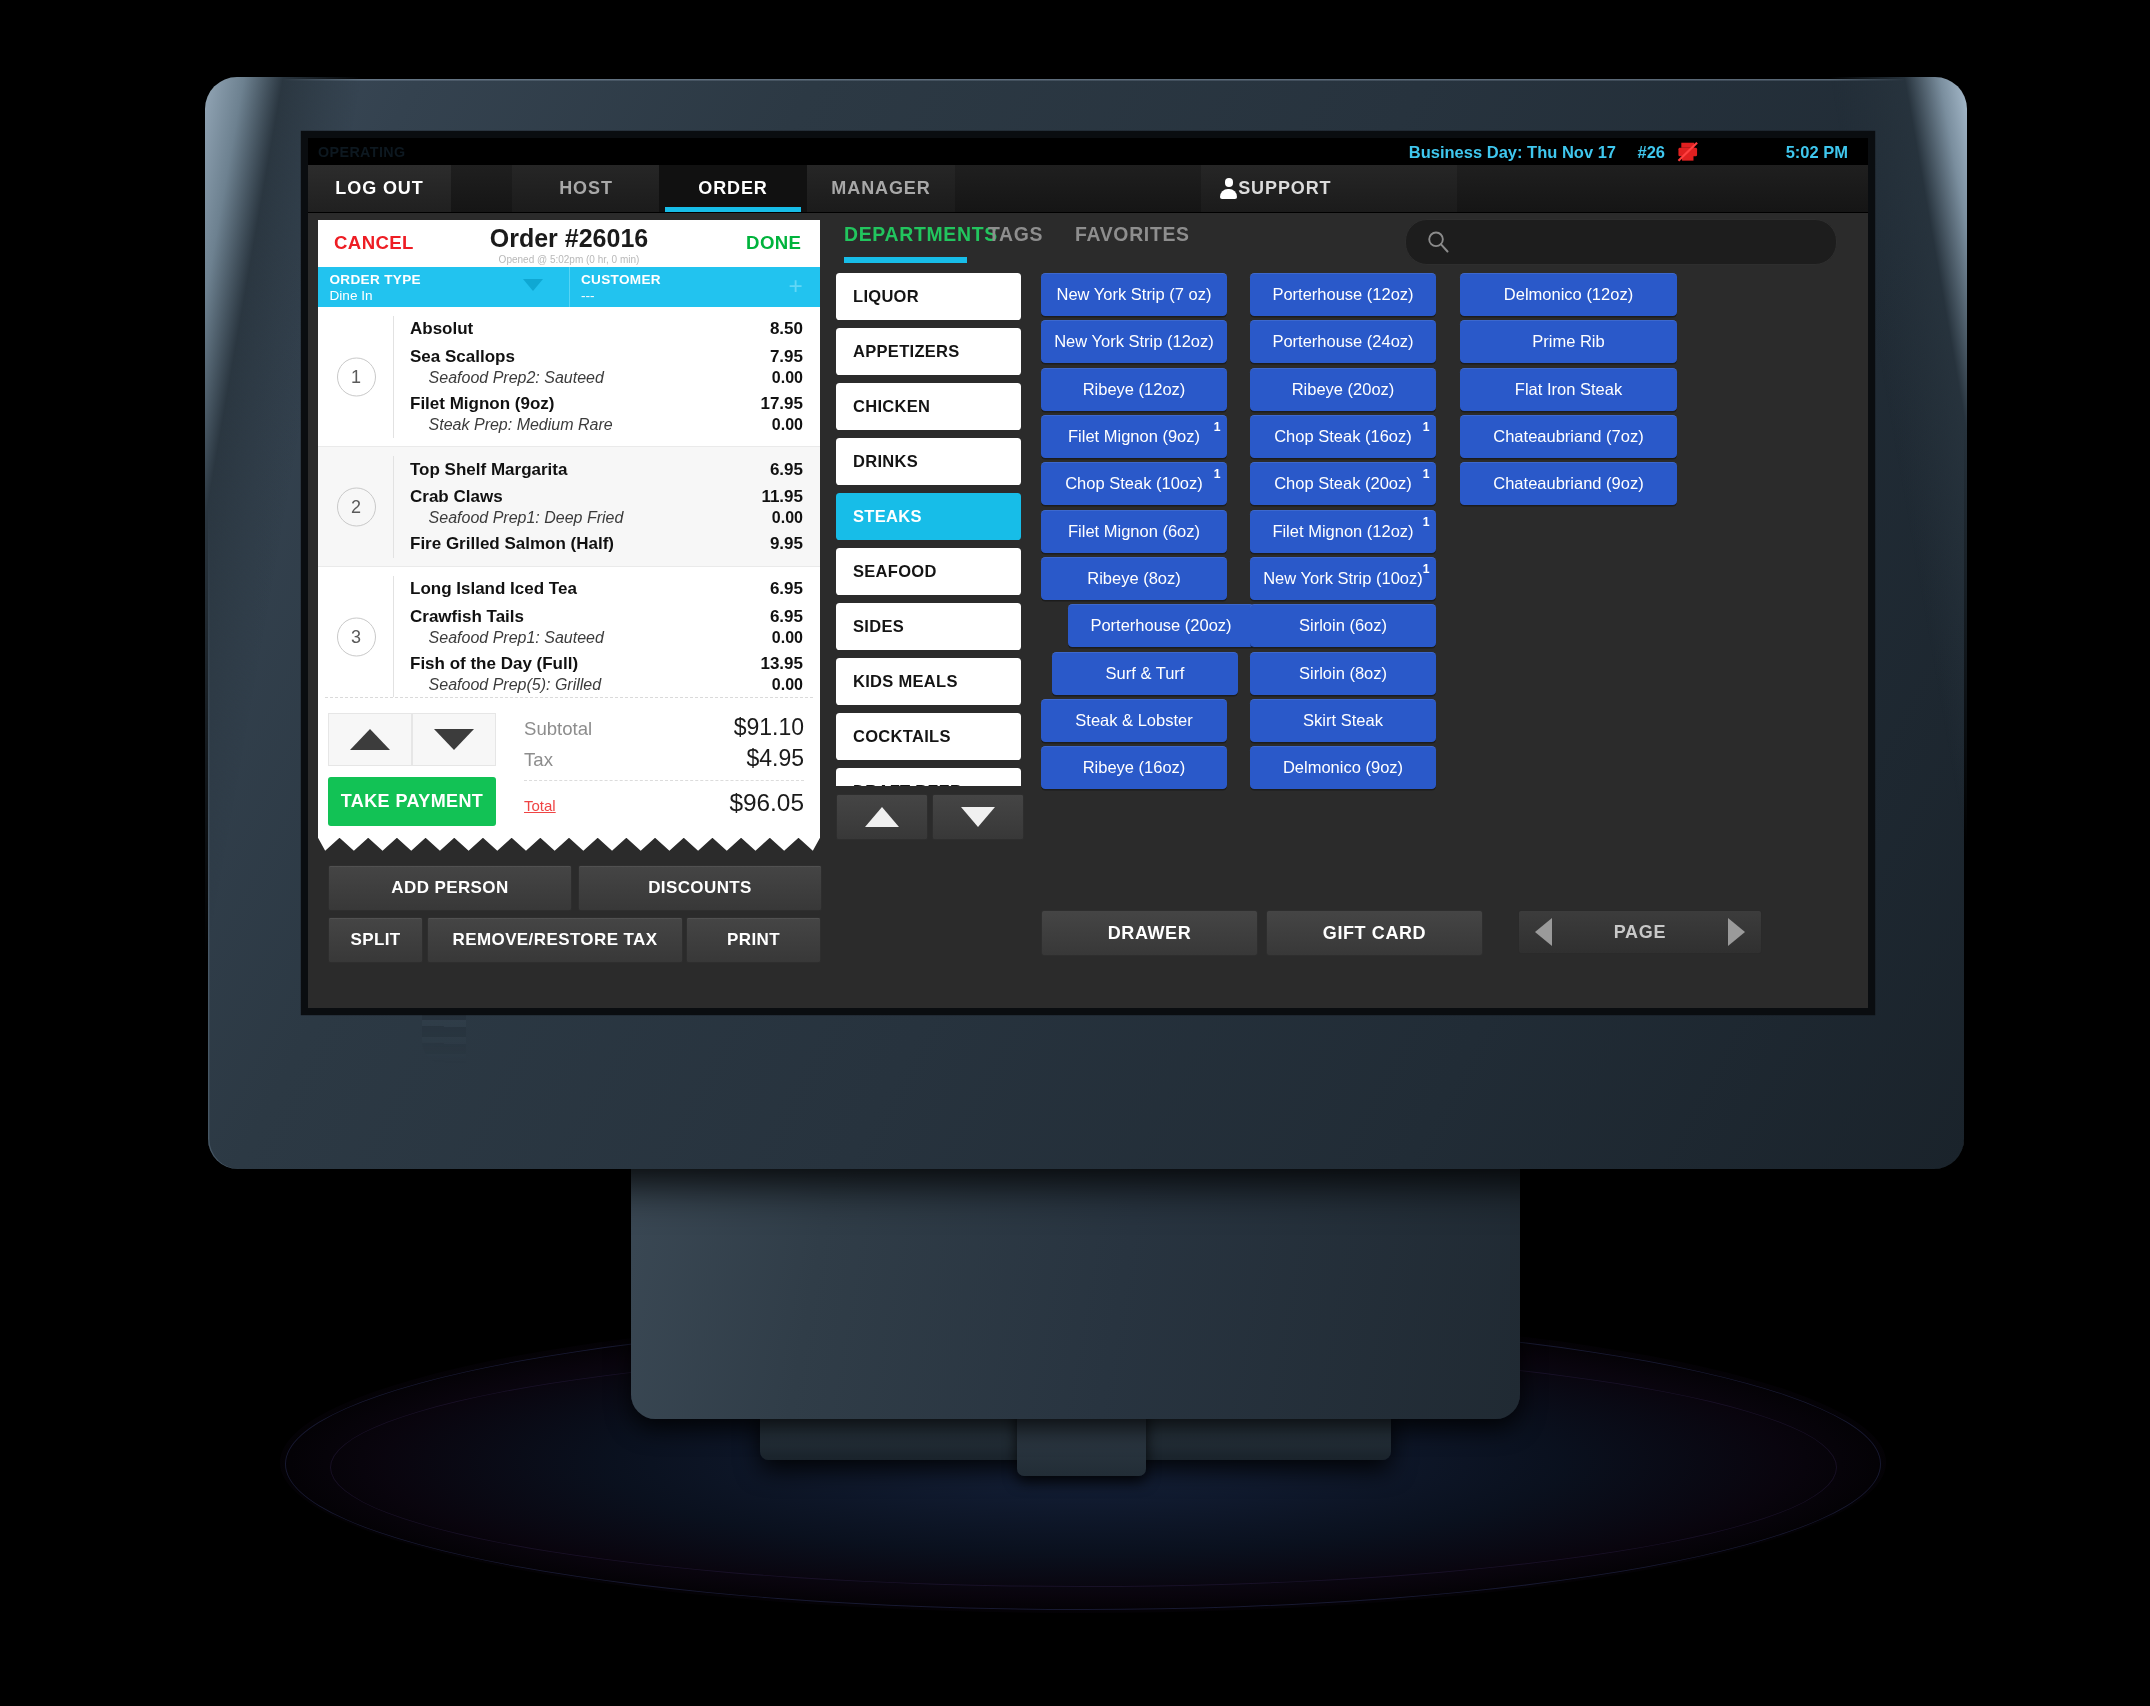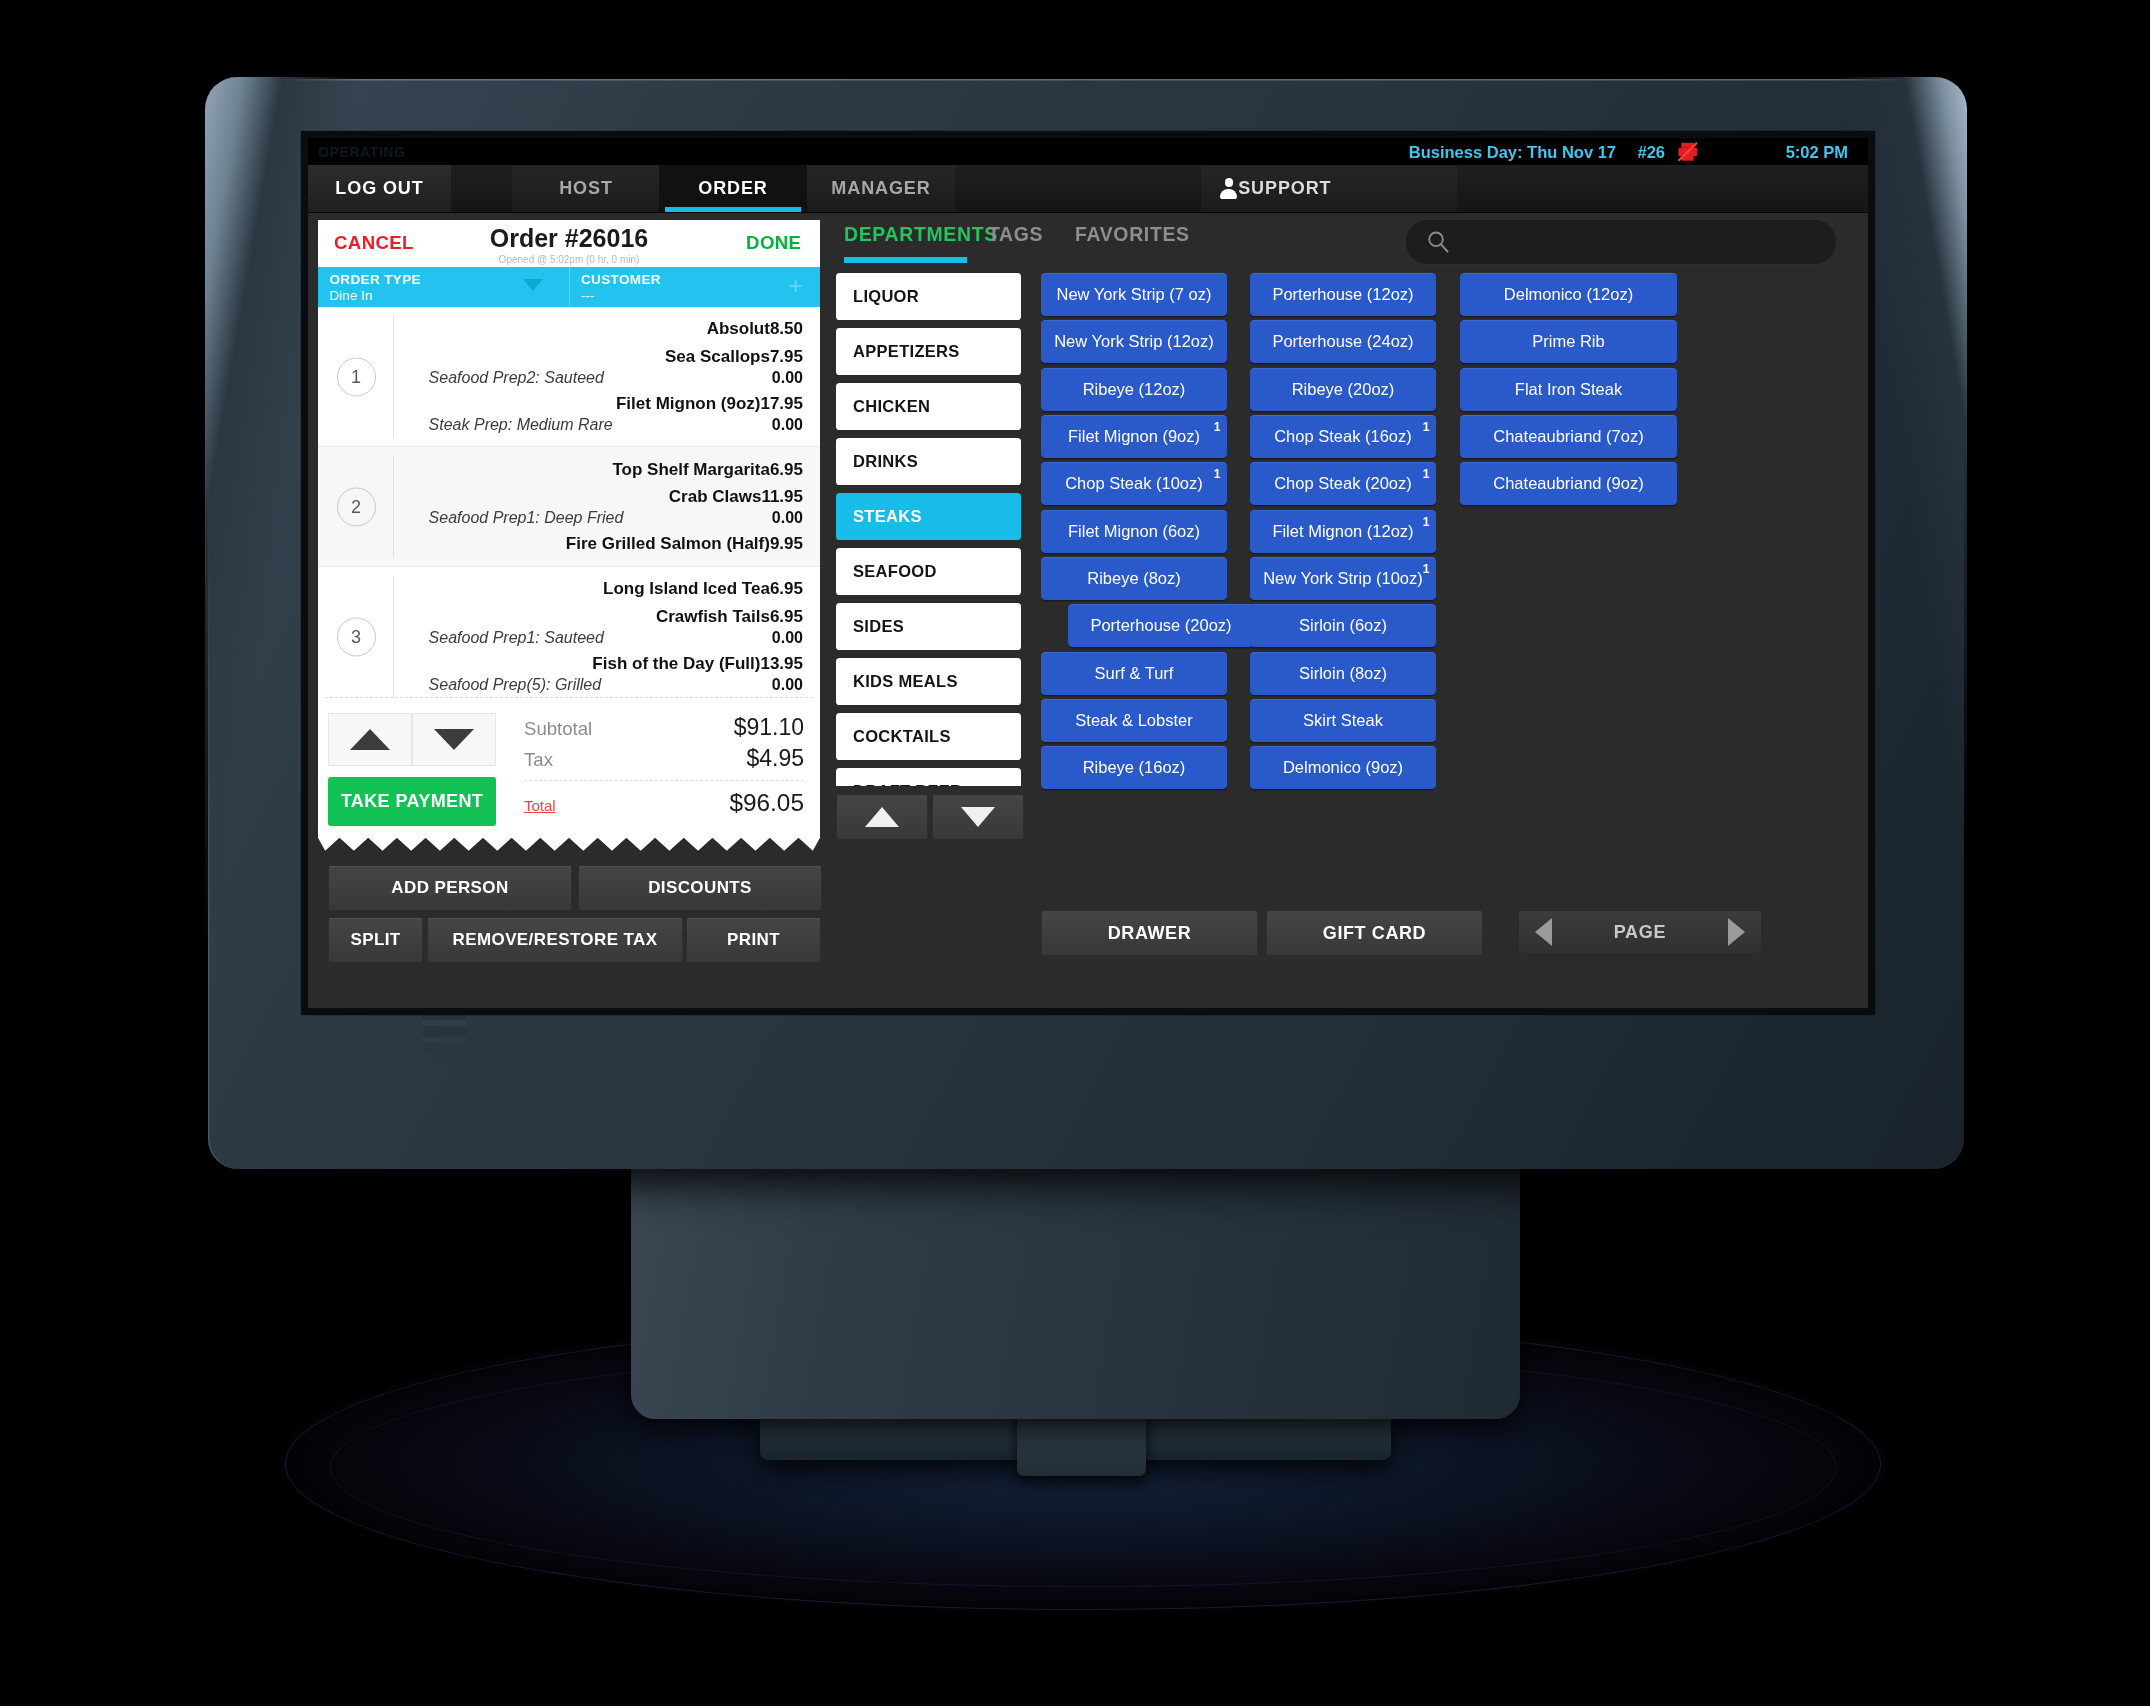--- a/index.html
+++ b/index.html
@@ -89,21 +89,21 @@
   .tbar .v{font-size:13.6px;line-height:16px;}
   .caret-dn{position:absolute;right:26px;top:12.2px;width:0;height:0;border-left:10.8px solid transparent;border-right:10.8px solid transparent;border-top:12.2px solid #0fa8d3;}
   .plus{position:absolute;right:10px;top:8.6px;width:21.5px;height:21.5px;color:#62d7f6;font-size:24.4px;line-height:20px;font-weight:300;}
 
   .seat{position:relative;border-bottom:0.7px solid #eaeaea;}
   .seat.alt{background:#f7f7f7;}
   .seat .badge{position:absolute;left:18.6px;top:50%;transform:translateY(-50%);width:37px;height:37px;border-radius:50%;
      border:1.4px solid #c9c9c9;color:#5a5a5a;font-size:18px;display:flex;align-items:center;justify-content:center;}
   .items{margin-left:75px;padding:8.6px 0 8.6px 0;}
   .li{position:relative;padding:3.6px 17px 3.6px 16px;border-left:1.4px solid #e2e2e2;}
-  .li .row{display:flex;justify-content:flex-end;align-items:baseline;}
+  .li .row{display:flex;justify-content:space-between;align-items:baseline;gap:44px;}
   .li .nm{font-size:17px;font-weight:bold;color:#111;}
   .li .pr{font-size:17px;font-weight:bold;color:#111;}
   .li .mrow{display:flex;justify-content:space-between;align-items:baseline;padding-left:18.6px;margin-top:2.2px;}
   .li .mn{font-size:16px;font-style:italic;color:#3b3b3b;}
   .li .mp{font-size:16px;font-weight:bold;color:#111;}
 
   #totzone{position:absolute;left:0;bottom:0;width:502px;height:141px;background:#fff;}
   #totzone .dash{position:absolute;left:7.2px;right:7.2px;top:0;border-top:1.4px dashed #dadada;}
   #spin{position:absolute;left:10px;top:16px;width:168px;height:53px;display:flex;}
   .spbtn{flex:1;background:#f7f7f7;border:0.7px solid #e6e6e6;display:flex;align-items:center;justify-content:center;cursor:pointer;}
@@ -475,21 +475,21 @@
           <div class="cell" style="left: 209px; width: 186px; top: 284px;">
             <span>New York Strip (10oz)</span>
             <span class="sup">1</span>
           </div>
           <div class="cell" style="left: 0px; width: 186px; top: 331px; margin-left: 27px;">
             <span>Porterhouse (20oz)</span>
           </div>
           <div class="cell" style="left: 209px; width: 186px; top: 331px;">
             <span>Sirloin (6oz)</span>
           </div>
-          <div class="cell" style="left: 0px; width: 186px; top: 379px;">
+          <div class="cell" style="left: 11px; width: 186px; top: 379px;">
             <span>Surf &amp; Turf</span>
           </div>
           <div class="cell" style="left: 209px; width: 186px; top: 379px;">
             <span>Sirloin (8oz)</span>
           </div>
           <div class="cell" style="left: 0px; width: 186px; top: 426px;">
             <span>Steak &amp; Lobster</span>
           </div>
           <div class="cell" style="left: 209px; width: 186px; top: 426px;">
             <span>Skirt Steak</span>

